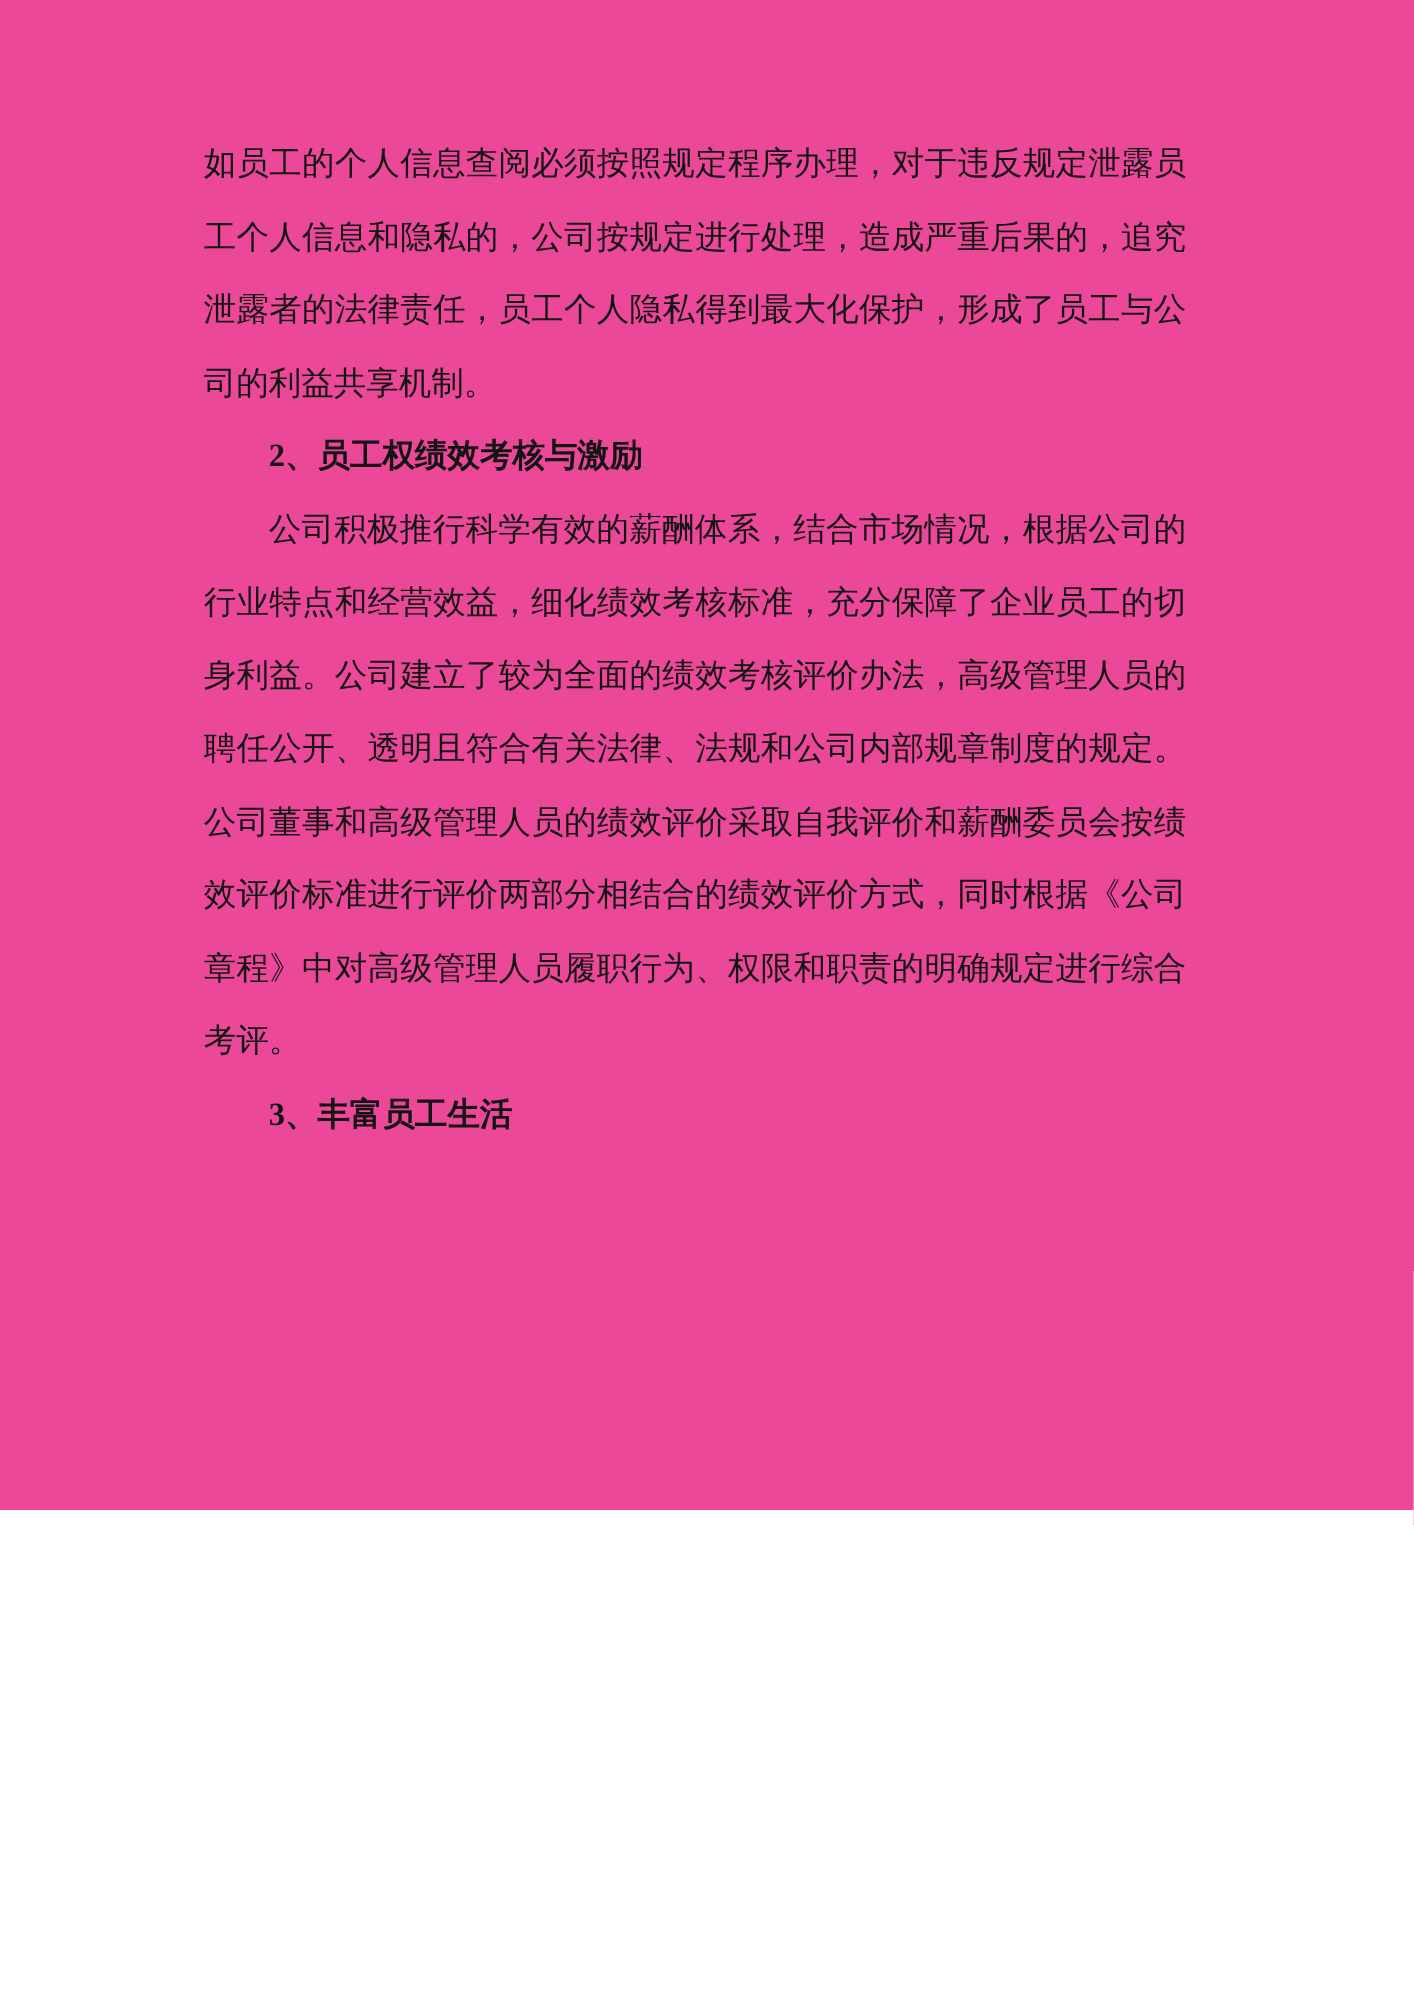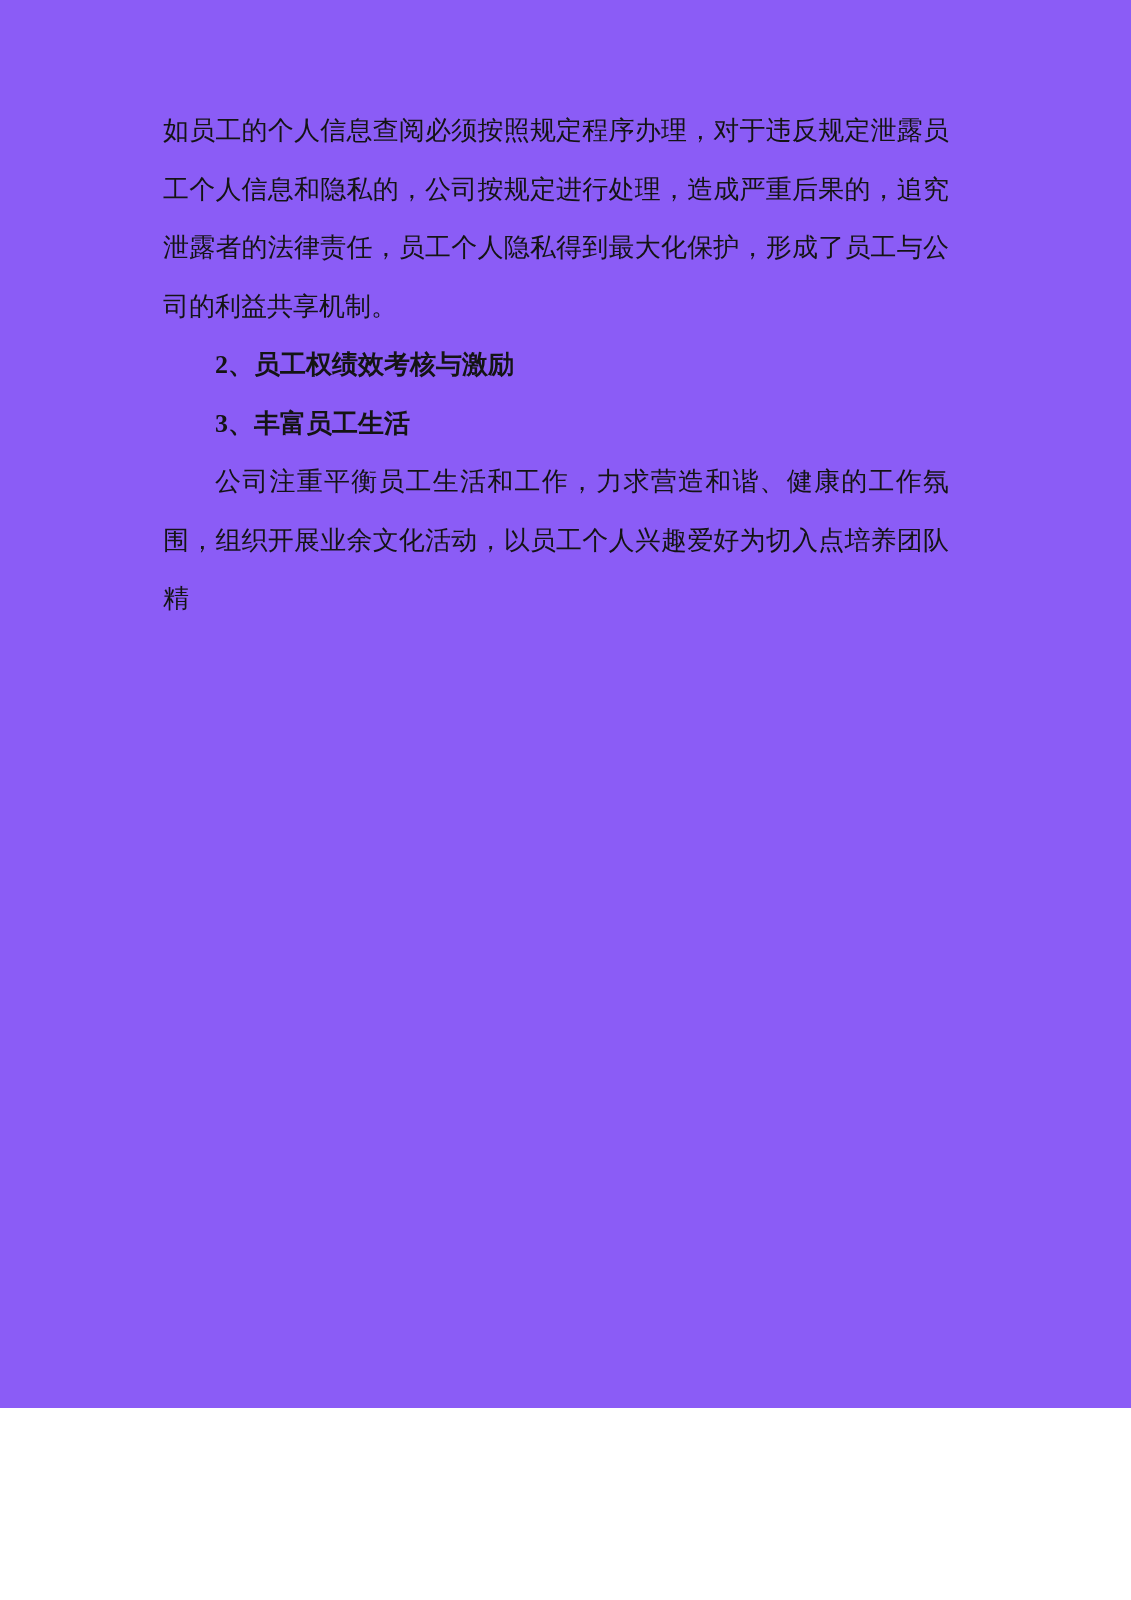--- a/index.html
+++ b/index.html
@@ -3,22 +3,22 @@
 <meta charset="utf-8">
 <style>
   html, body {
     margin: 0;
     padding: 0;
     background: #ffffff;
   }
   .page {
     position: relative;
     width: 1131px;
-    height: 1408px;
-    background: #8b5cf6;
+    height: 1208px;
+    background: #ec4899;
     overflow: hidden;
     font-family: "Liberation Serif", "DejaVu Serif", serif;
     color: #141414;
   }
   .doc-body {
     position: absolute;
     left: 163px;
     top: 102px;
     width: 786px;
   }
@@ -57,20 +57,20 @@
     font-family: "Liberation Serif", "DejaVu Serif", serif;
   }
 </style>
 </head>
 <body>
 
 <div class="page">
   <div class="doc-body">
     <p class="para-noindent">如员工的个人信息查阅必须按照规定程序办理，对于违反规定泄露员工个人信息和隐私的，公司按规定进行处理，造成严重后果的，追究泄露者的法律责任，员工个人隐私得到最大化保护，形成了员工与公司的利益共享机制。</p>
     <p class="heading">2、员工权绩效考核与激励</p>
+    <p class="para-indent">公司积极推行科学有效的薪酬体系，结合市场情况，根据公司的行业特点和经营效益，细化绩效考核标准，充分保障了企业员工的切身利益。公司建立了较为全面的绩效考核评价办法，高级管理人员的聘任公开、透明且符合有关法律、法规和公司内部规章制度的规定。公司董事和高级管理人员的绩效评价采取自我评价和薪酬委员会按绩效评价标准进行评价两部分相结合的绩效评价方式，同时根据《公司章程》中对高级管理人员履职行为、权限和职责的明确规定进行综合考评。</p>
     <p class="heading">3、丰富员工生活</p>
-    <p class="para-indent">公司注重平衡员工生活和工作，力求营造和谐、健康的工作氛围，组织开展业余文化活动，以员工个人兴趣爱好为切入点培养团队精</p>
   </div>
 
   <div class="footer">
     <span class="pagenum">16</span>
   </div>
 </div>
 
 </body></html>

